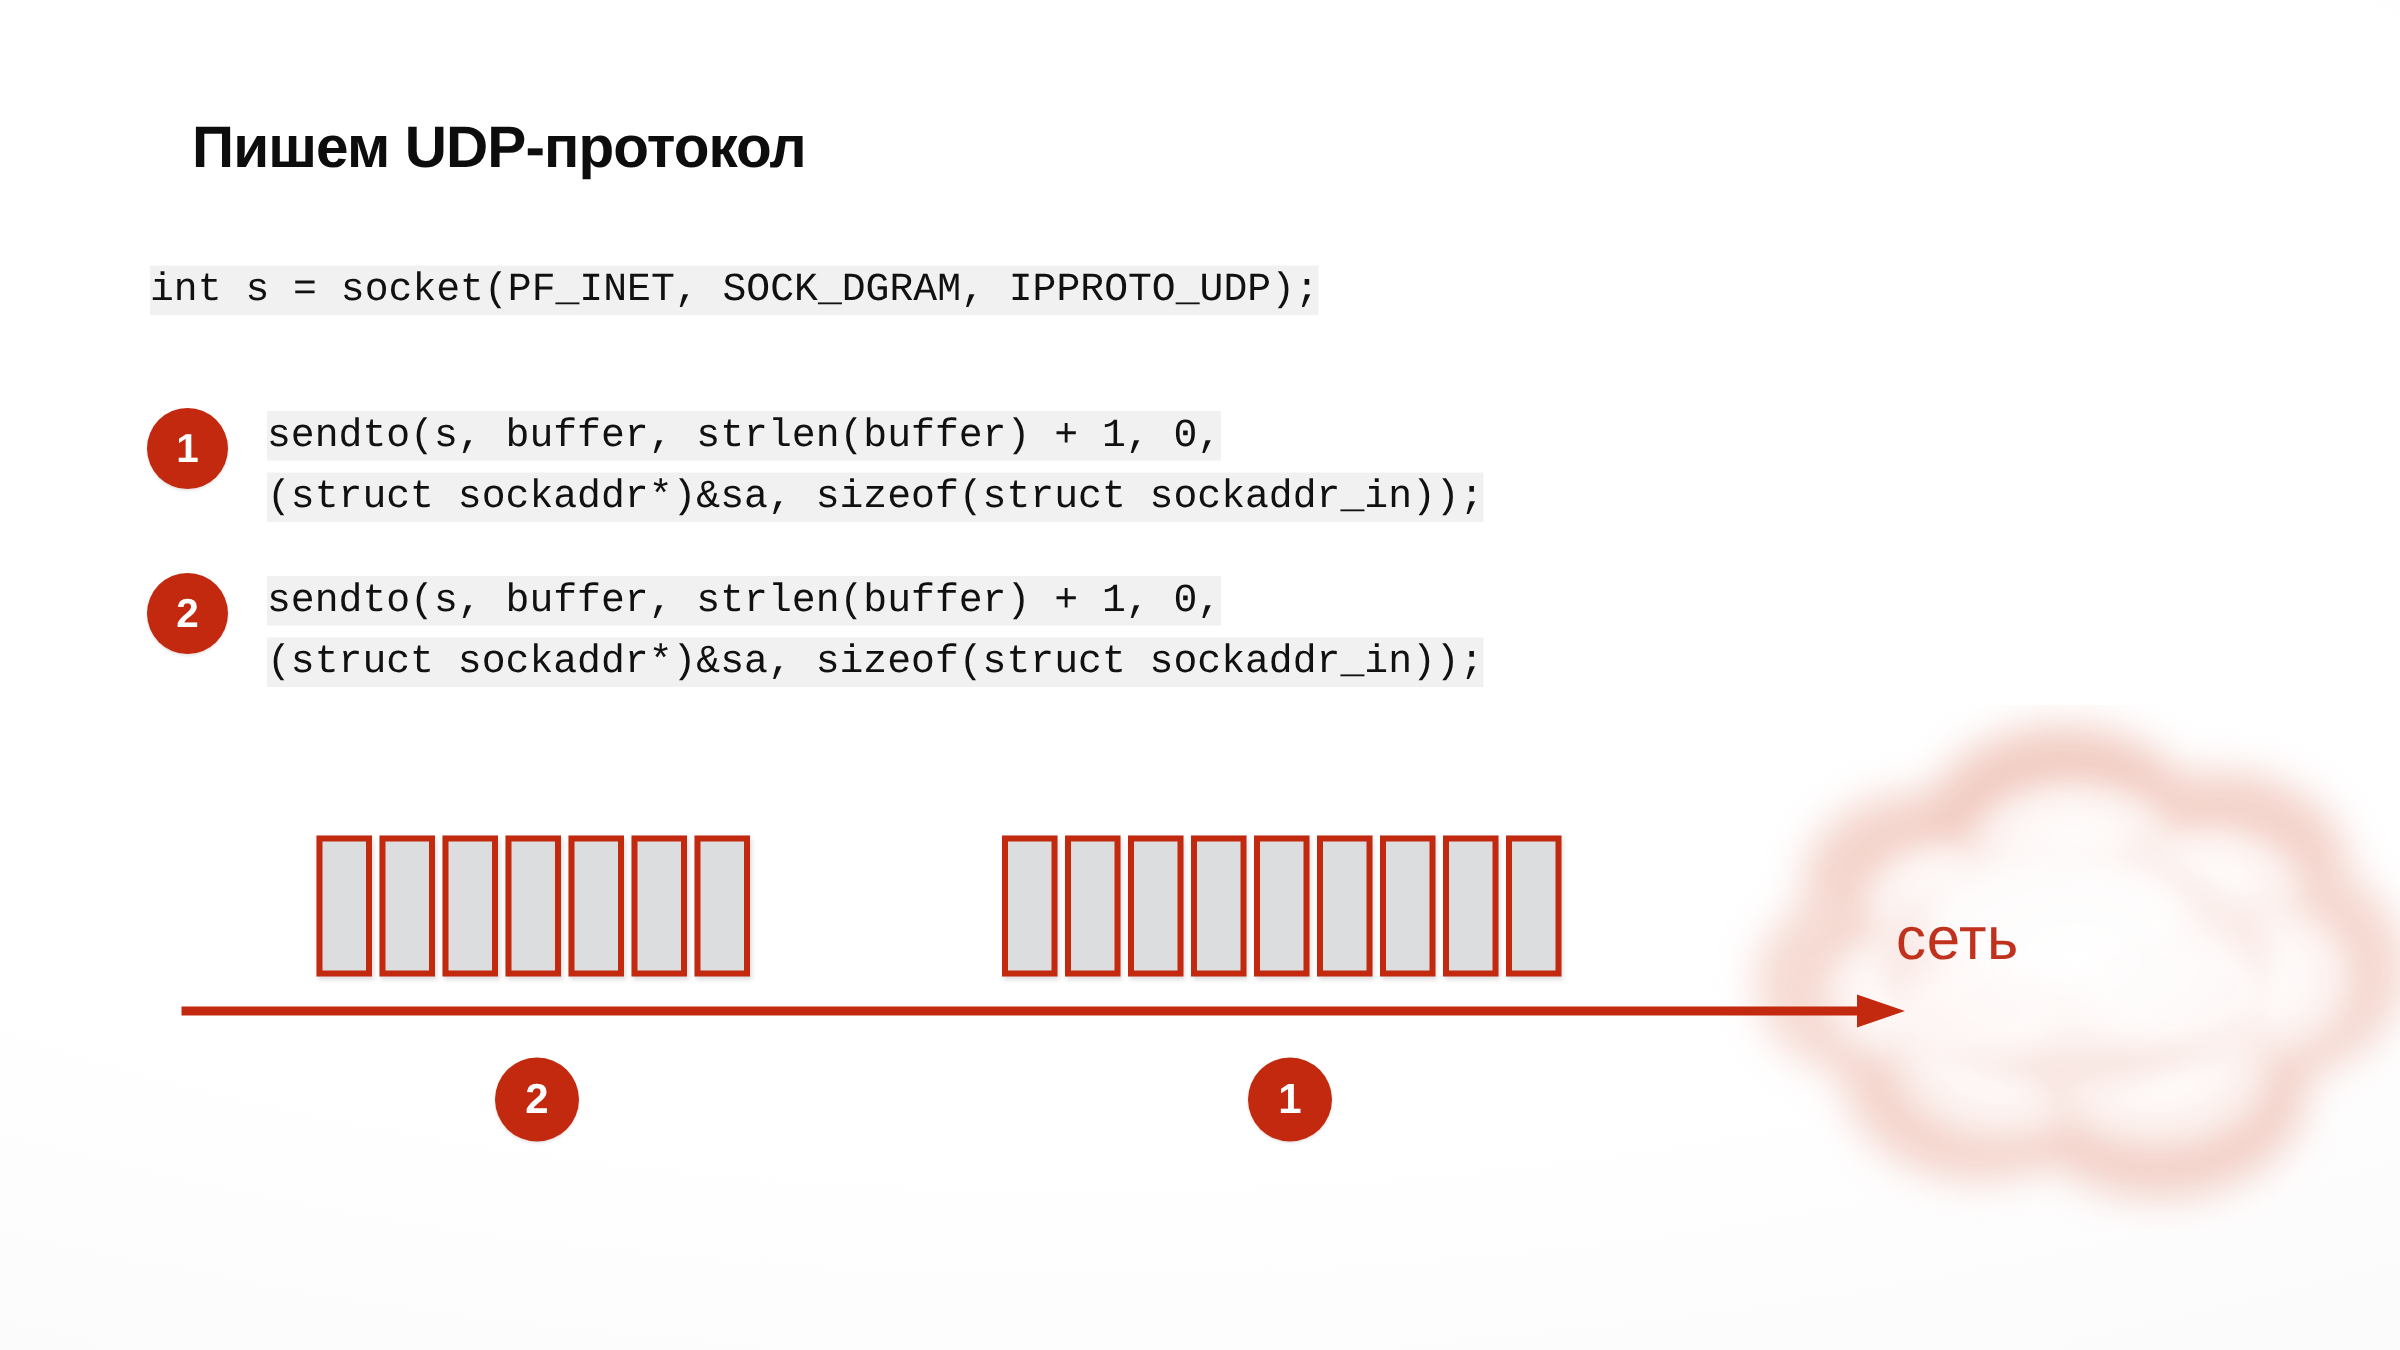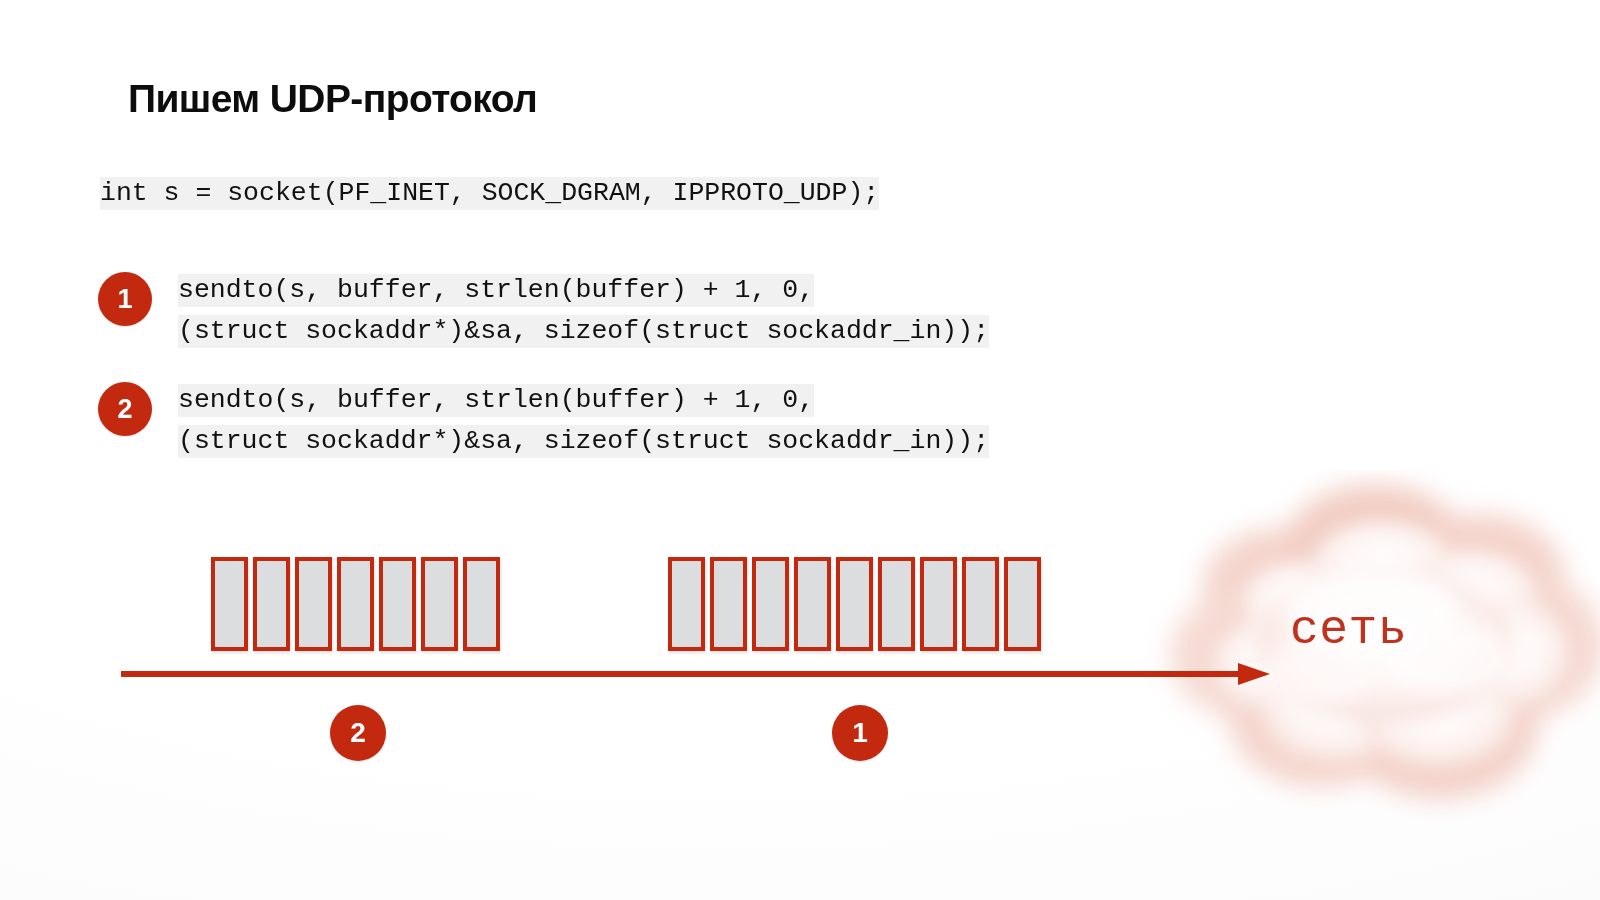--- a/index.html
+++ b/index.html
@@ -130,24 +130,24 @@
     left: 1120px;
     top: 470px;
     width: 500px;
     height: 350px;
     pointer-events: none;
   }
   .cloud svg { display: block; filter: blur(0.4px); }
 
   .cloud-label {
     position: absolute;
-    left: 1290px;
+    left: 1264px;
     top: 606px;
-    font-family: Liberation Mono, monospace;
-    font-size: 48px;
+    font-family: Liberation Sans, sans-serif;
+    font-size: 40px;
     color: #c0321d;
     letter-spacing: 0.5px;
     line-height: 1;
     white-space: nowrap;
   }
 </style>
 </head>
 <body>
 
 <div class="slide">

